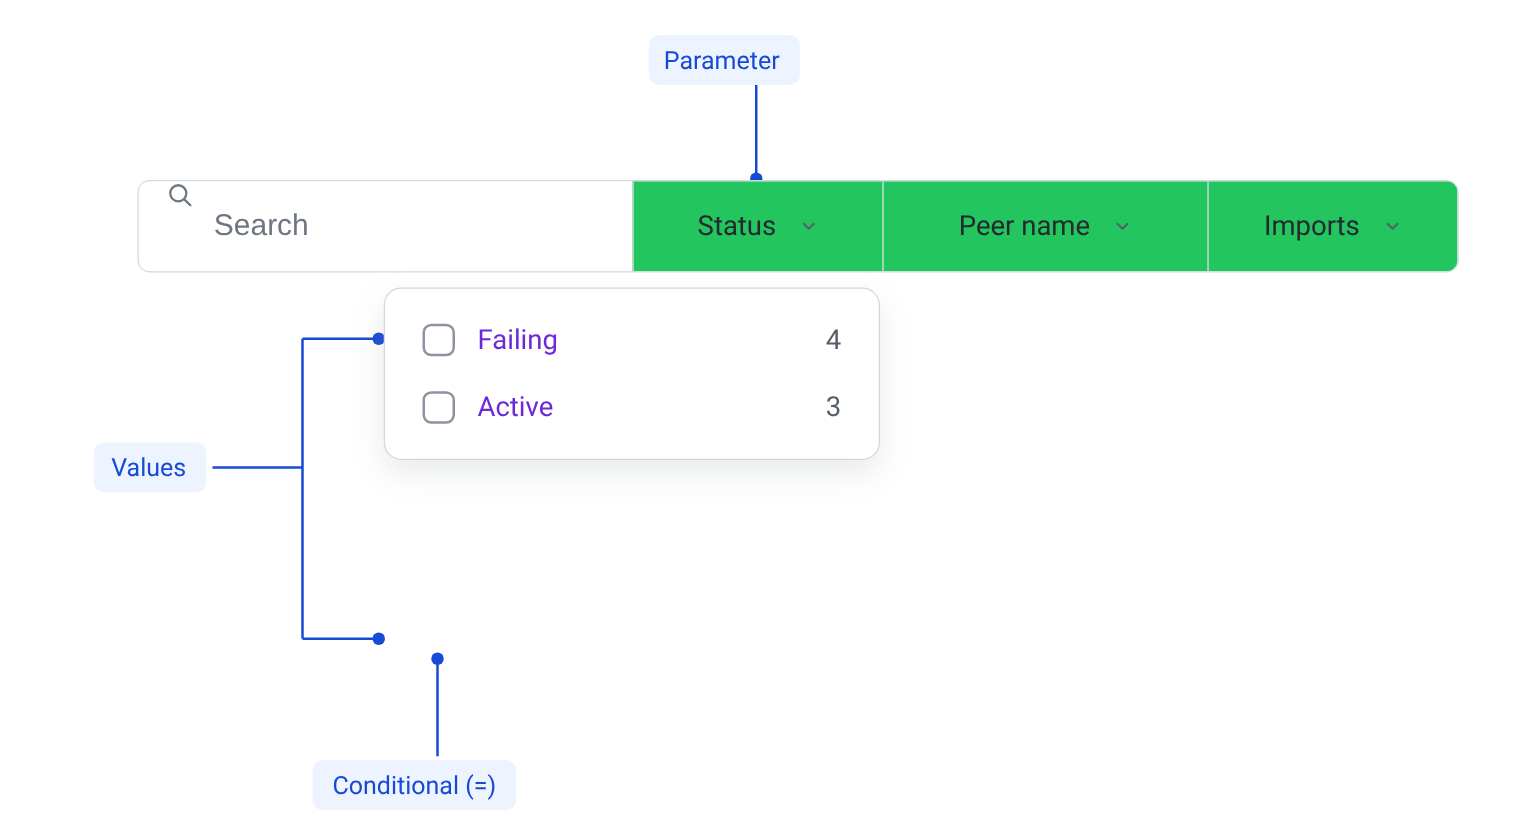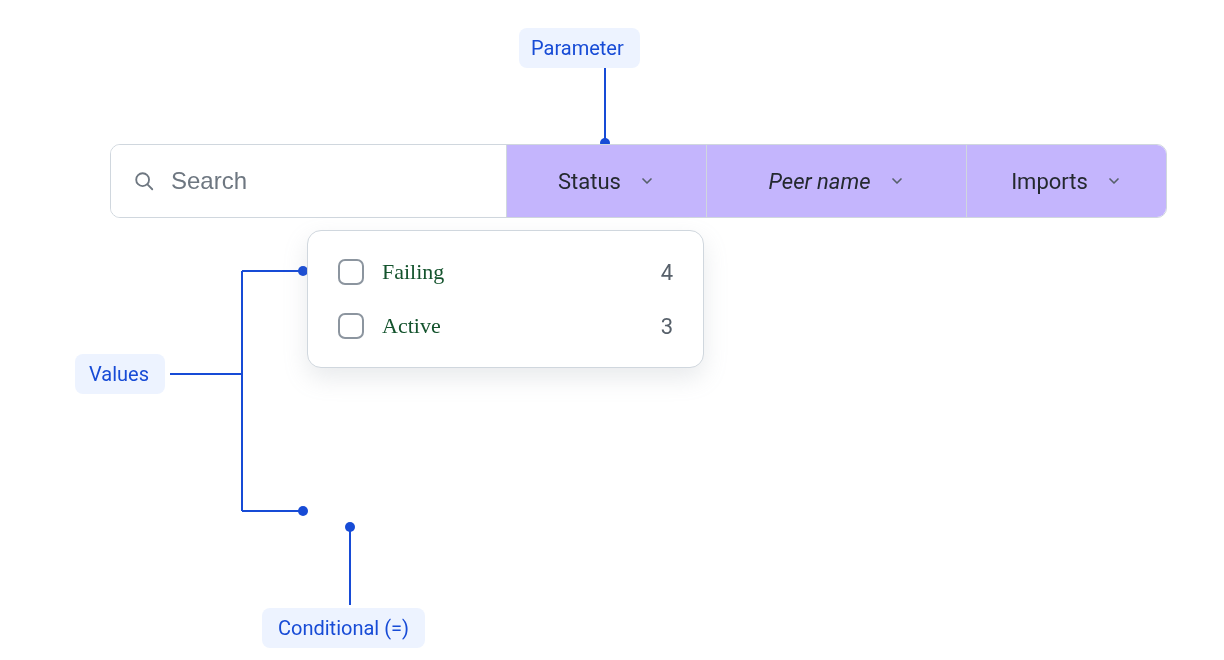--- a/index.html
+++ b/index.html
@@ -45,21 +45,20 @@
     left: 110px;
     top: 144px;
     display: flex;
     border: 1.5px solid #d0d7de;
     border-radius: 10px;
     overflow: hidden;
     background: #ffffff;
   }
   .searchcell {
     display: flex;
-    align-items: center;
     gap: 14px;
     padding: 0 22px;
     height: 72px;
     width: 395px;
     background: #ffffff;
   }
   .searchcell input {
     border: none;
     outline: none;
     font-size: 24px;
@@ -70,31 +69,31 @@
   .searchcell input::placeholder { color: #6e7781; }
   .searchcell .mag { color: #6e7781; flex: 0 0 auto; }
 
   .pill {
     display: flex;
     align-items: center;
     justify-content: center;
     gap: 18px;
     height: 72px;
     padding: 0 28px;
-    background: #c4b5fd;
+    background: #22c55e;
     border-left: 1.5px solid #d0d7de;
     font-size: 22px;
     color: #24292f;
     cursor: pointer;
     user-select: none;
   }
   .pill .chev { color: #57606a; }
 
   .pill-status   { width: 200px; }
-  .pill-peername { width: 260px; font-style: italic; }
+  .pill-peername { width: 260px; }
   .pill-imports  { width: 200px; }
 
   
   .dropdown {
     position: absolute;
     left: 307px;
     top: 230px;
     width: 397px;
     background: #ffffff;
     border: 1.5px solid #d0d7de;
@@ -110,21 +109,21 @@
     font-size: 22px;
     cursor: pointer;
   }
   .dd-item .cb {
     width: 26px; height: 26px;
     border: 2px solid #8c959f;
     border-radius: 7px;
     flex: 0 0 auto;
     background: #ffffff;
   }
-  .dd-item .lbl { flex: 1 1 auto; color: #14532d; font-family: Liberation Serif, serif; }
+  .dd-item .lbl { flex: 1 1 auto; color: #6d28d9; }
   .dd-item .cnt { color: #57606a; font-size: 22px; }
 
 </style>
 </head>
 <body>
 
 <div class="stage">
 
   <svg class="connectors">
 
@@ -142,21 +141,21 @@
     <circle cx="303" cy="511" r="5" fill="#174bd6"></circle>
 
     <line x1="350" y1="605" x2="350" y2="527" stroke="#174bd6" stroke-width="2"></line>
     <circle cx="350" cy="527" r="5" fill="#174bd6"></circle>
   </svg>
 
   <div class="anno" style="left:519px; top:28px;padding-left:12px;">Parameter</div>
 
   <div class="anno" style="left:75px; top:354px;padding-left:14px;">Values</div>
 
-  <div class="anno" style="left:250px; top:608px;margin-left:12px;">Conditional (=)</div>
+  <div class="anno" style="left:250px; top:608px;">Conditional (=)</div>
 
   <div class="filterbar">
     <div class="searchcell">
       <svg class="mag" width="22" height="22" viewBox="0 0 24 24" fill="none">
         <circle cx="10.5" cy="10.5" r="7" stroke="#6e7781" stroke-width="2"></circle>
         <line x1="16" y1="16" x2="21" y2="21" stroke="#6e7781" stroke-width="2" stroke-linecap="round"></line>
       </svg>
       <input type="text" placeholder="Search" style="">
     </div>
 

